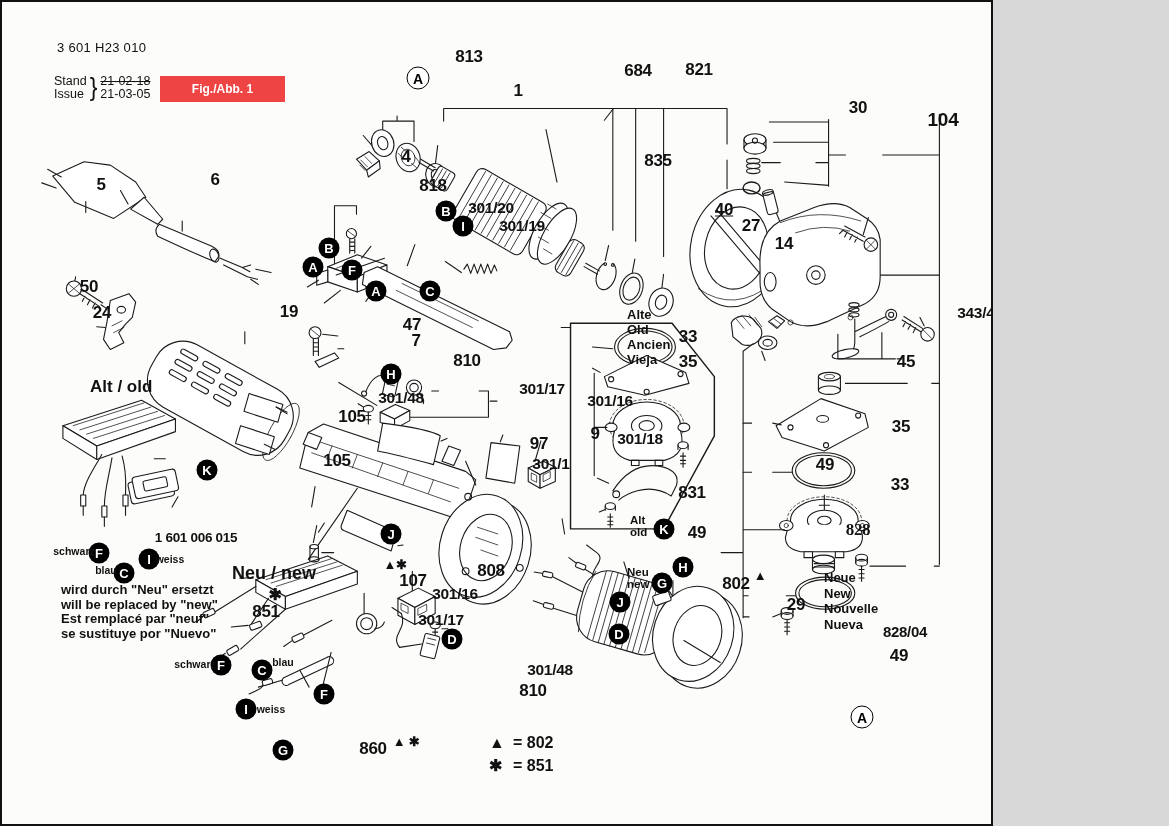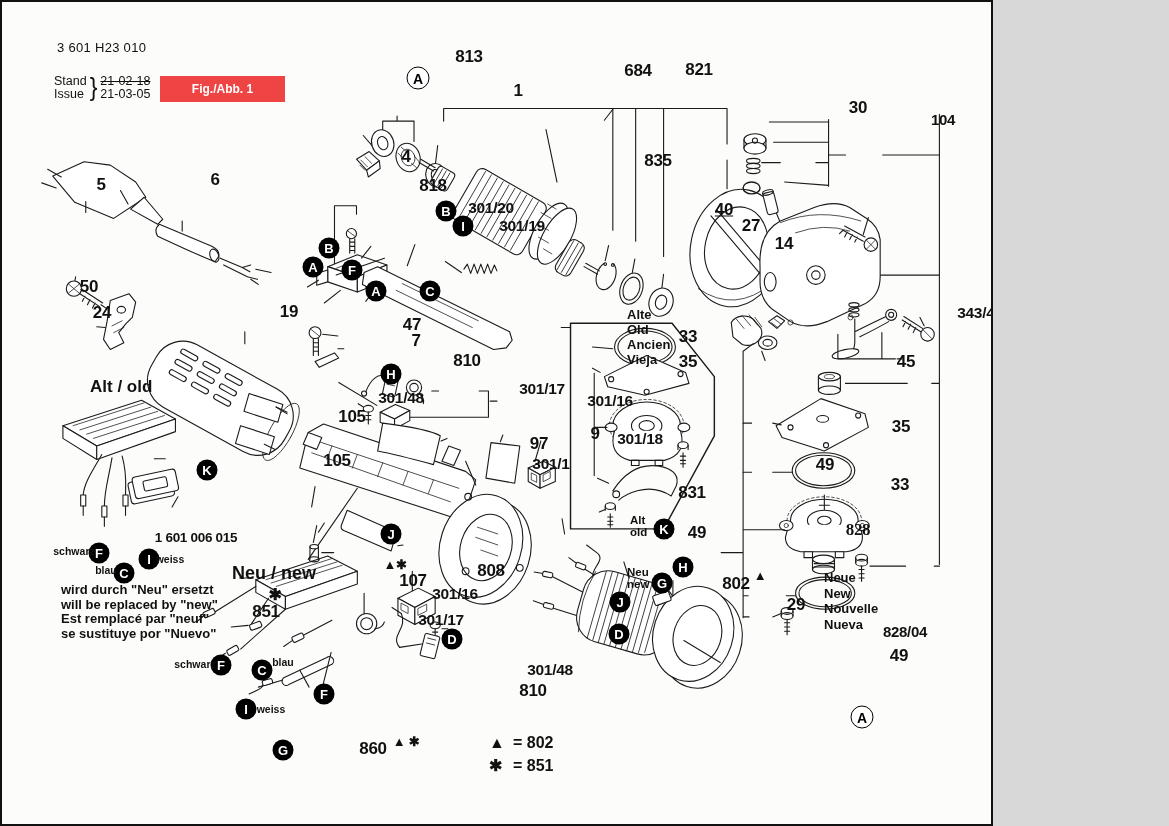--- a/index.html
+++ b/index.html
@@ -484,21 +484,21 @@
     <div><span class="sym">▲</span><span>= 802</span></div>
     <div><span class="sym">✱</span><span>= 851</span></div>
   </div>
 
   <div id="labels">
       <div class="co" style="left: 467px; top: 54px;">813</div>
       <div class="co" style="left: 516px; top: 88px;">1</div>
       <div class="co" style="left: 636px; top: 68px;">684</div>
       <div class="co" style="left: 697px; top: 67px;">821</div>
       <div class="co" style="left: 856px; top: 105px;">30</div>
-      <div class="co" style="left: 941px; top: 117px; font-size: 15px;">104</div>
+      <div class="co" style="left: 941px; top: 117px; font-size: 19px;">104</div>
       <div class="co" style="left: 1019px; top: 108px;">840</div>
       <div class="co" style="left: 1028px; top: 172px;">53</div>
       <div class="co" style="left: 656px; top: 158px;">835</div>
       <div class="co" style="left: 404px; top: 154px;">4</div>
       <div class="co" style="left: 431px; top: 183px;">818</div>
       <div class="co" style="left: 489px; top: 206px; font-size: 15.5px;">301/20</div>
       <div class="co" style="left: 520px; top: 224px; font-size: 15.5px;">301/19</div>
       <div class="co" style="left: 722px; top: 207px; text-decoration: underline;">40</div>
       <div class="co" style="left: 749px; top: 223px;">27</div>
       <div class="co" style="left: 782px; top: 241px;">14</div>

